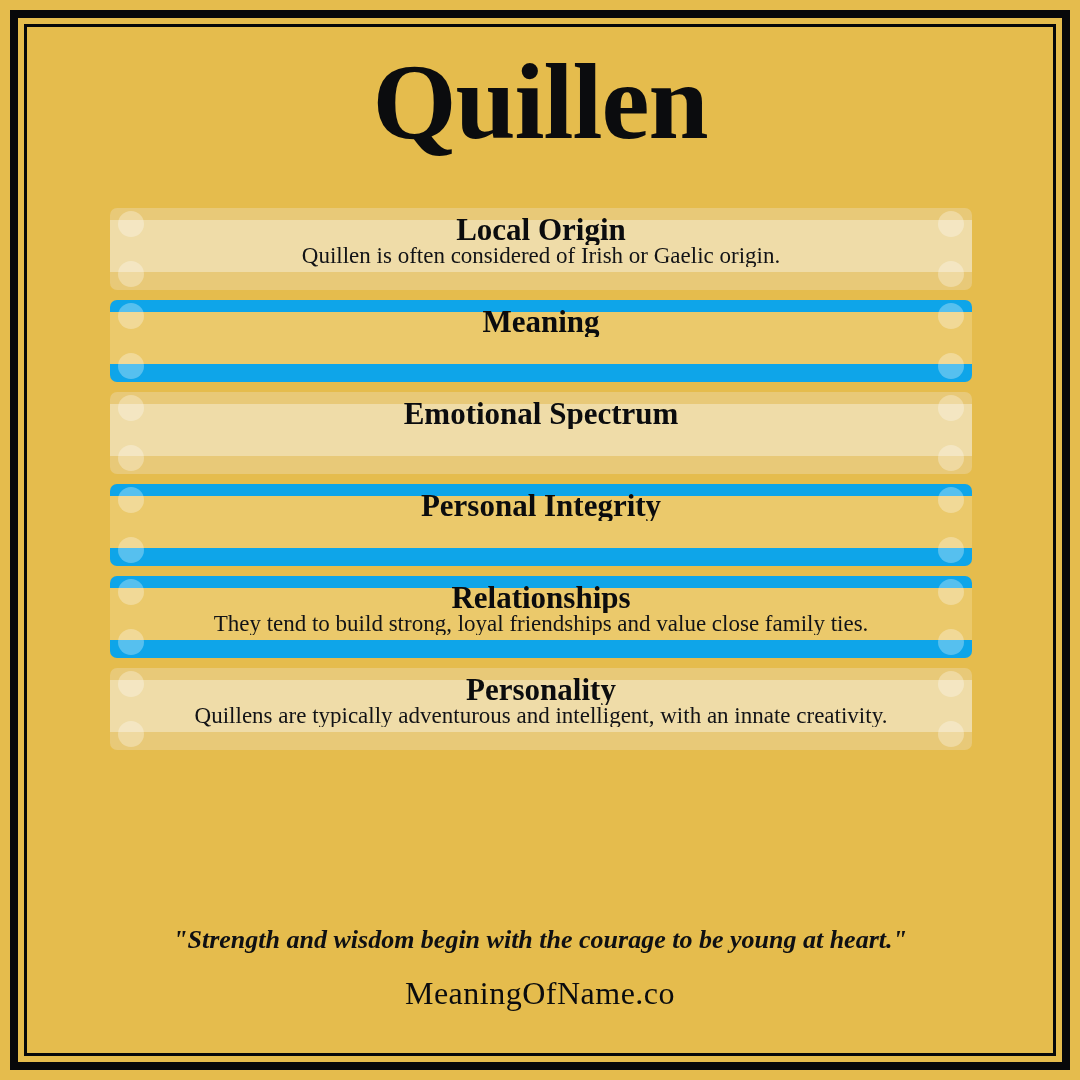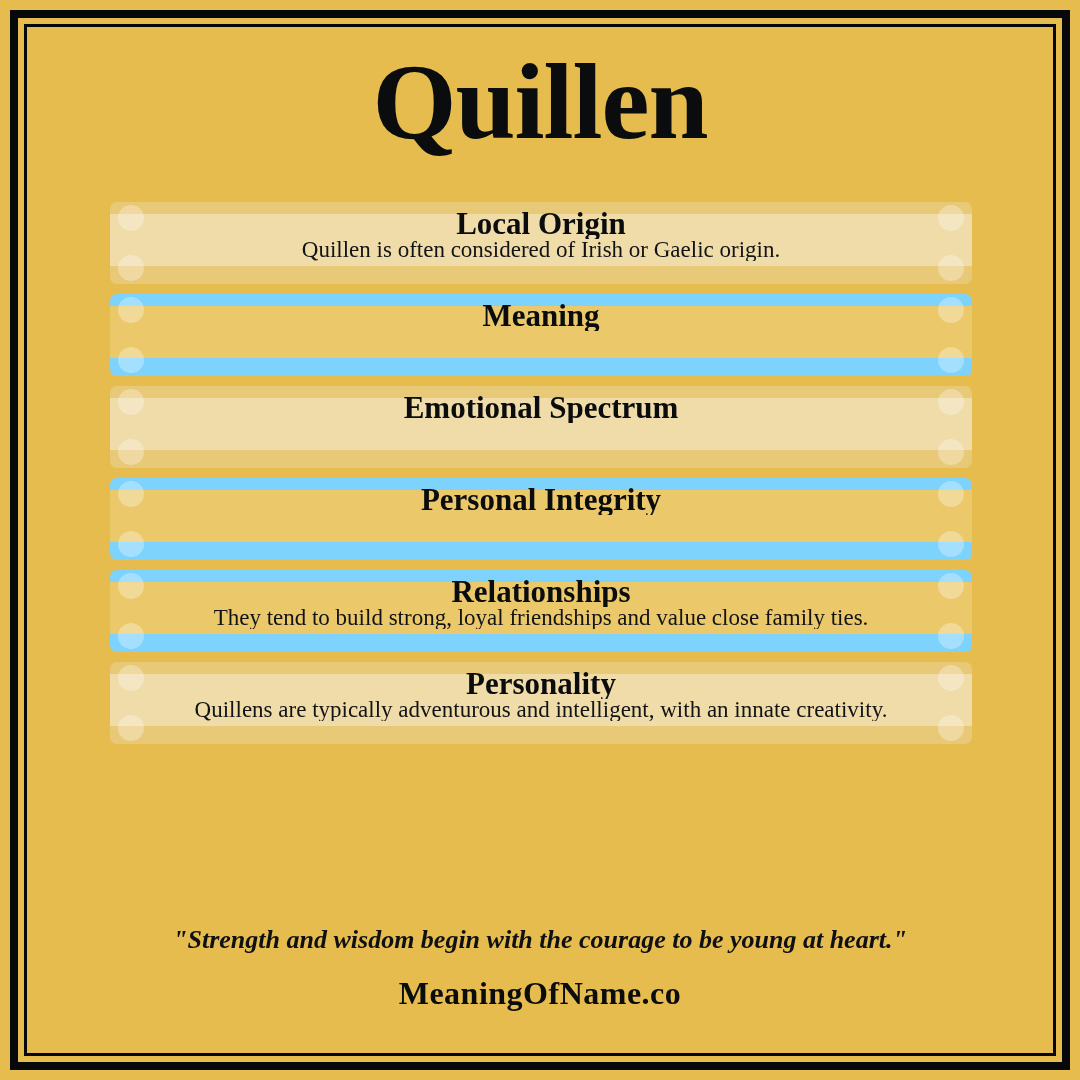--- a/index.html
+++ b/index.html
@@ -65,34 +65,34 @@
     font-size: 108px;
     line-height: 1.02;
     color: #0b0c0e;
     letter-spacing: -1px;
   }
 
   
   .cards {
     position: absolute;
     left: 83px;
-    top: 175px;
+    top: 181px;
     width: 862px;
   }
   .card {
     position: relative;
     width: 862px;
     height: 82px;
     margin-bottom: 10px;
     border-radius: 7px;
     box-sizing: border-box;
     overflow: hidden;
   }
   .card.light  { background: #e8c978; }
-  .card.dark   { background: #7dd3fc; }
+  .card.dark   { background: #0ea5e9; }
 
   
   .card .band {
     position: absolute;
     left: 0;
     right: 0;
     top: 12px;
     height: 52px;
   }
   .card.light .band { background: #efdca8; }
@@ -160,21 +160,21 @@
     font-size: 26px;
     color: #0f1013;
   }
   .brand {
     position: absolute;
     left: 0;
     right: 0;
     top: 948px;
     text-align: center;
     font-family: "Liberation Serif", "DejaVu Serif", serif;
-    font-weight: bold;
+    font-weight: normal;
     font-size: 32px;
     letter-spacing: 0.5px;
     color: #0b0c0e;
   }
 </style>
 </head>
 <body>
 
 <div id="poster">
 

